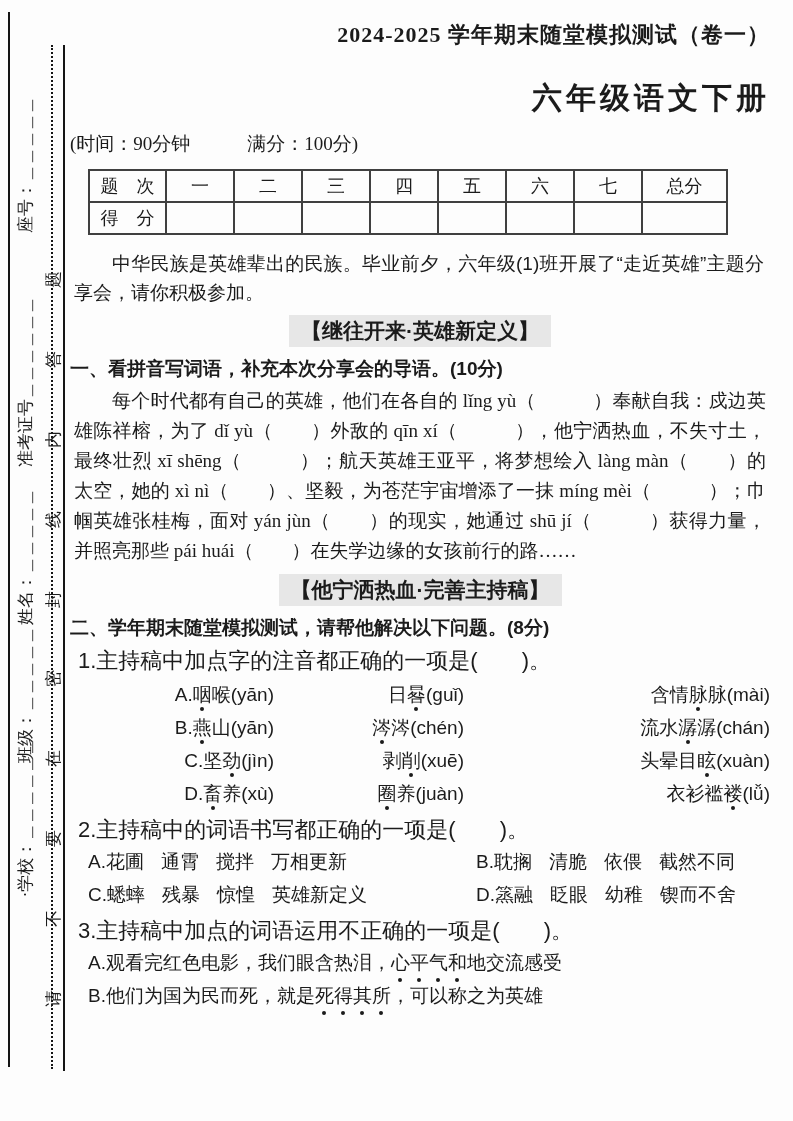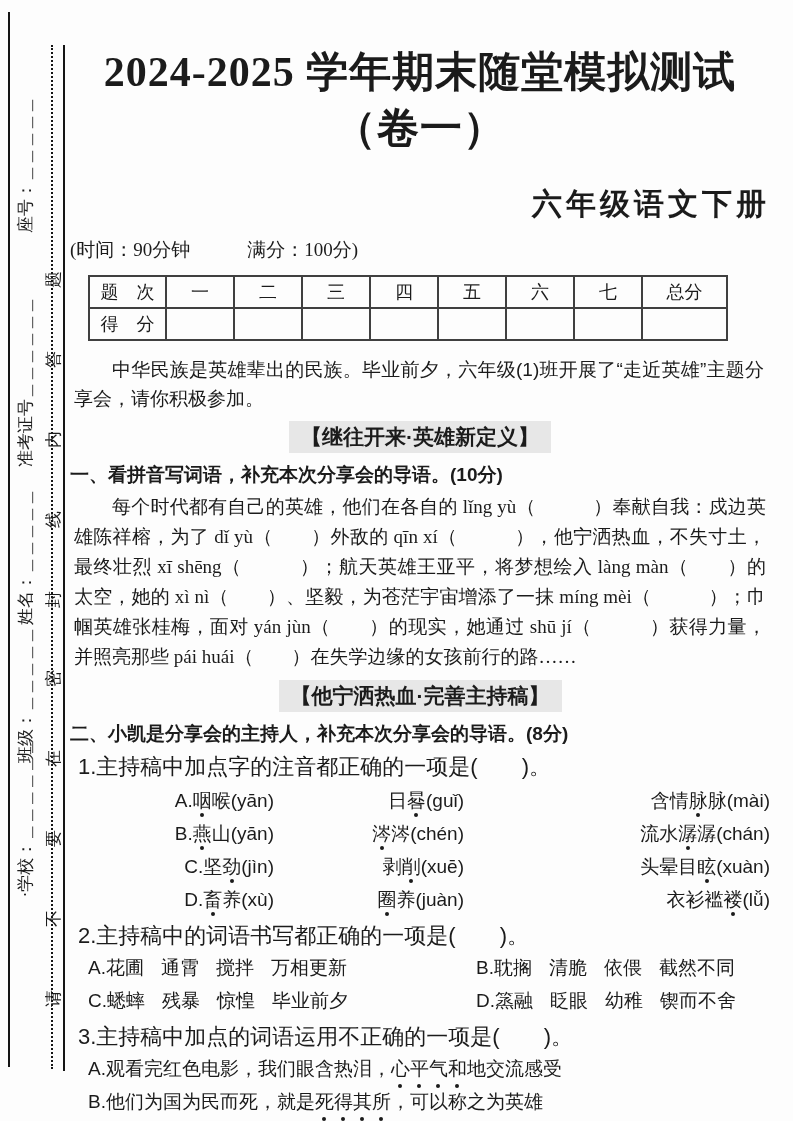--- a/index.html
+++ b/index.html
@@ -11,21 +11,21 @@
   .line-inner{position:absolute;left:63px;top:45px;bottom:50px;width:2px;background:#151515;}
   .v-field{position:absolute;left:-69px;width:190px;height:22px;line-height:22px;text-align:center;
            font-size:17px;transform:rotate(-90deg);white-space:nowrap;
            font-family:"Liberation Serif","DejaVu Serif",serif;}
   .seal-col{position:absolute;left:38px;top:268px;height:742px;width:30px;display:flex;
             flex-direction:column;justify-content:space-between;align-items:center;}
   .seal-col span{display:block;transform:rotate(-90deg);font-size:17px;
                  font-family:"Liberation Serif","DejaVu Serif",serif;}
   
   .content{position:absolute;left:70px;top:0;width:700px;}
-  .title{margin-top:44px;text-align:center;font-size:42px;font-weight:bold;letter-spacing:1px;
+  .title{margin-top:20px;text-align:right;font-size:22px;font-weight:bold;letter-spacing:1px;
          font-family:"Liberation Serif","DejaVu Serif",serif;}
   .subtitle{margin-top:28px;text-align:right;font-size:30px;font-weight:bold;letter-spacing:4px;
             font-family:Liberation Mono, monospace;}
   .info{margin-top:12px;text-align:left;font-size:19px;
         font-family:"Liberation Serif","DejaVu Serif",serif;}
   table.score{border-collapse:collapse;margin:12px 0 0 18px;table-layout:fixed;
               font-family:"Liberation Serif","DejaVu Serif",serif;}
   table.score td{border:2px solid #404040;height:30px;text-align:center;font-size:18px;padding:0;}
   td.c-first{width:75px;}td.c-num{width:66px;}td.c-total{width:83px;}
   .intro{margin:14px 0 0 4px;width:690px;font-size:19px;line-height:29px;text-indent:2em;text-align:justify;}
@@ -116,21 +116,21 @@
       <span class="banner">【继往开来·英雄新定义】</span>
     </div>
 
     <div class="qstem">一、看拼音写词语，补充本次分享会的导语。(10分)</div>
     <p class="passage">每个时代都有自己的英雄，他们在各自的 lǐng yù（　　　）奉献自我：戍边英雄陈祥榕，为了 dǐ yù（　　）外敌的 qīn xí（　　　），他宁洒热血，不失寸土，最终壮烈 xī shēng（　　　）；航天英雄王亚平，将梦想绘入 làng màn（　　）的太空，她的 xì nì（　　）、坚毅，为苍茫宇宙增添了一抹 míng mèi（　　　）；巾帼英雄张桂梅，面对 yán jùn（　　）的现实，她通过 shū jí（　　　）获得力量，并照亮那些 pái huái（　　）在失学边缘的女孩前行的路……</p>
 
     <div class="banner-wrap">
       <span class="banner">【他宁洒热血·完善主持稿】</span>
     </div>
 
-    <div class="qstem">二、小凯是分享会的主持人，补充本次分享会的导语。(8分)</div>
+    <div class="qstem">二、学年期末随堂模拟测试，请帮他解决以下问题。(8分)</div>
 
     <div class="substem">1.主持稿中加点字的注音都正确的一项是(　　)。</div>
     <div class="py-grid" id="py-grid">
         <div class="py-row">
           <span class="py-cell"><span>A.</span><span class="dc">咽</span><span>喉</span><span>(yān)</span></span>
           <span class="py-cell"><span>日</span><span class="dc">晷</span><span>(guǐ)</span></span>
           <span class="py-cell"><span>含</span><span>情</span><span class="dc">脉</span><span>脉</span><span>(mài)</span></span>
         </div>
         <div class="py-row">
           <span class="py-cell"><span>B.</span><span class="dc">燕</span><span>山</span><span>(yān)</span></span>
@@ -149,21 +149,21 @@
         </div>
       </div>
 
     <div class="substem">2.主持稿中的词语书写都正确的一项是(　　)。</div>
     <div class="w-rows" id="w-rows">
         <div class="w-row">
           <span class="w-group-left"><span>A.</span><span class="wd">花圃</span><span class="wd">通霄</span><span class="wd">搅拌</span><span class="wd">万相更新</span></span>
           <span><span>B.</span><span class="wd">耽搁</span><span class="wd">清脆</span><span class="wd">依偎</span><span class="wd">截然不同</span></span>
         </div>
         <div class="w-row">
-          <span class="w-group-left"><span>C.</span><span class="wd">蟋蟀</span><span class="wd">残暴</span><span class="wd">惊惶</span><span class="wd">毕业前夕</span></span>
+          <span class="w-group-left"><span>C.</span><span class="wd">蟋蟀</span><span class="wd">残暴</span><span class="wd">惊惶</span><span class="wd">英雄新定义</span></span>
           <span><span>D.</span><span class="wd">篜融</span><span class="wd">眨眼</span><span class="wd">幼稚</span><span class="wd">锲而不舍</span></span>
         </div>
       </div>
 
     <div class="substem">3.主持稿中加点的词语运用不正确的一项是(　　)。</div>
     <div class="q3-opts" id="q3-opts">
         <div class="q3-row"><span>A.</span><span>观看完红色电影，我们眼含热泪，</span><span class="dc">心</span><span class="dc">平</span><span class="dc">气</span><span class="dc">和</span><span>地交流感受</span></div>
         <div class="q3-row"><span>B.</span><span>他们为国为民而死，就是</span><span class="dc">死</span><span class="dc">得</span><span class="dc">其</span><span class="dc">所</span><span>，可以称之为英雄</span></div>
       </div>
 

